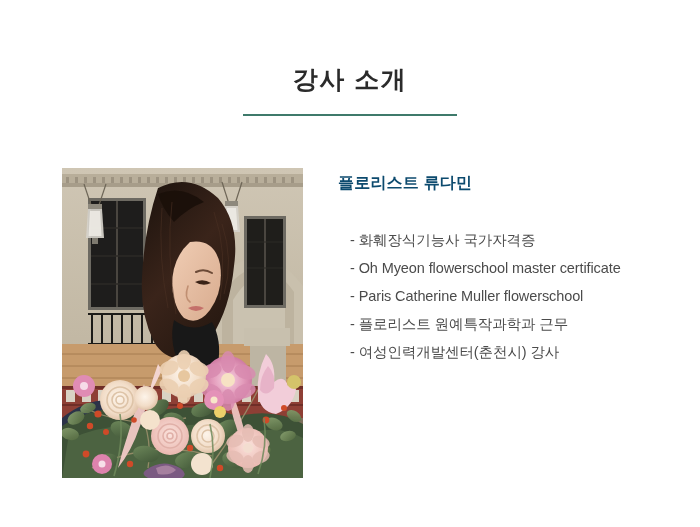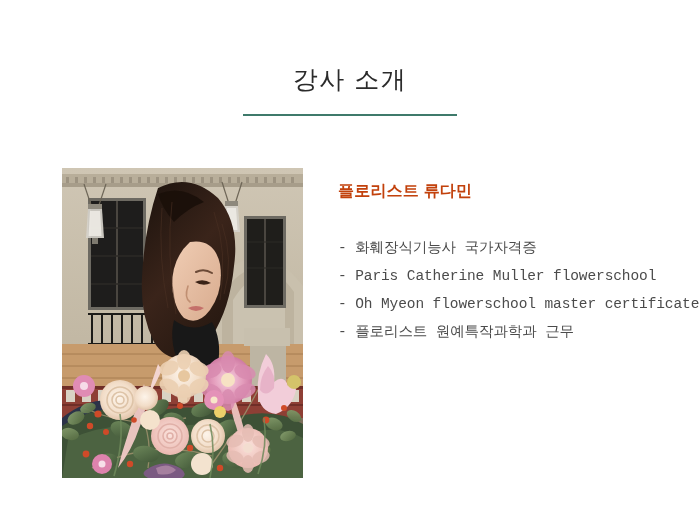--- a/index.html
+++ b/index.html
@@ -23,21 +23,21 @@
   
   .header {
     position: absolute;
     top: 62px;
     left: 0;
     width: 700px;
     text-align: center;
   }
   .page-title {
     font-size: 25px;
-    font-weight: 400;
+    font-weight: 700;
     color: #2b2b2b;
     letter-spacing: 1.5px;
     line-height: 34px;
     margin: 0;
   }
   .title-divider {
     width: 214px;
     height: 2px;
     background: #3f7a6b;
     margin: 18px auto 0 auto;
@@ -58,30 +58,29 @@
   
   .content {
     position: absolute;
     left: 338px;
     top: 172px;
     width: 340px;
   }
   .profile-heading {
     font-size: 16px;
     font-weight: 700;
-    color: #c2410c;
+    color: #0c4a6e;
     letter-spacing: 0.2px;
-    margin: 8px 0 32px 0;
+    margin: 0 0 32px 0;
     line-height: 22px;
   }
   .cred-list {
     list-style: none;
-    margin: 0;
+    margin: 12px;
     padding: 0;
-    font-family: Liberation Mono, monospace;
   }
   .cred-item {
     font-size: 14.5px;
     color: #4b4b4b;
     line-height: 28px;
     white-space: nowrap;
     letter-spacing: -0.1px;
   }
   .cred-item.cont {
     padding-left: 11px;
@@ -419,19 +418,20 @@
         <path d="M196 306 Q206 278 202 250"></path>
       </g>
     </svg>
   </div>
 
   <div class="content">
     <div class="profile-heading">플로리스트 류다민</div>
 
     <ul class="cred-list">
       <li class="cred-item">- 화훼장식기능사 국가자격증</li>
+      <li class="cred-item">- Oh Myeon flowerschool master certificate</li>
       <li class="cred-item">- Paris Catherine Muller flowerschool</li>
-      <li class="cred-item">- Oh Myeon flowerschool master certificate</li>
       <li class="cred-item">- 플로리스트 원예특작과학과 근무</li>
+      <li class="cred-item">- 여성인력개발센터(춘천시) 강사</li>
     </ul>
   </div>
 
 </div>
 
 </body></html>

